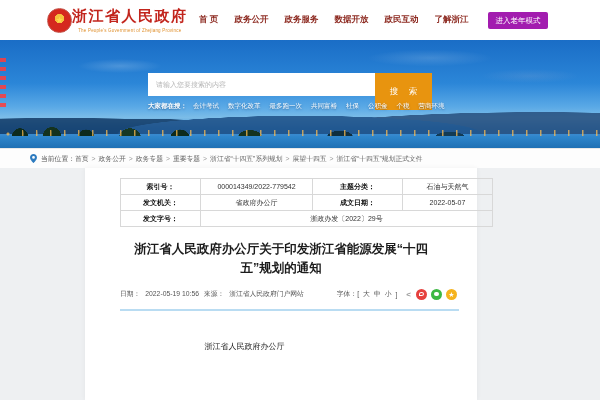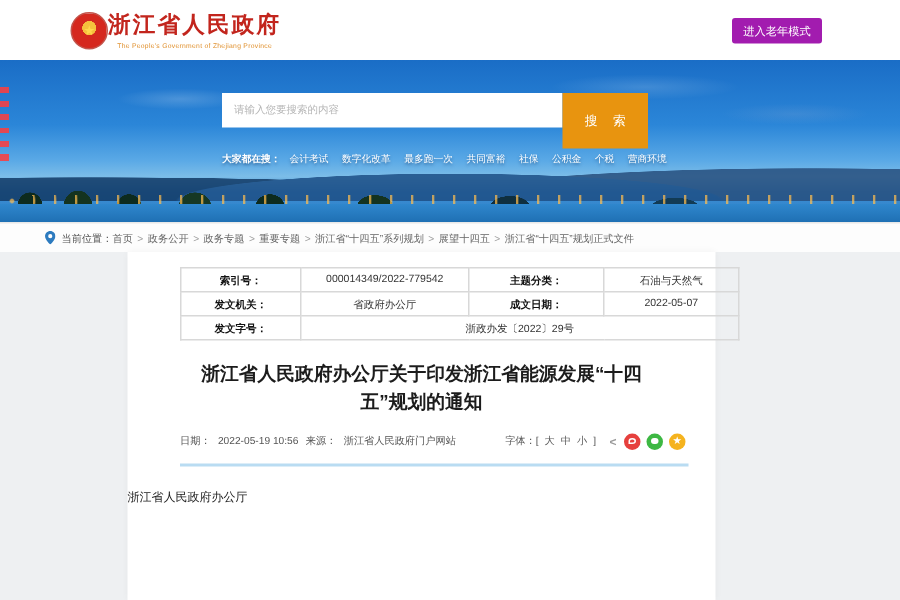--- a/index.html
+++ b/index.html
@@ -18,21 +18,21 @@
   .elder-btn { position:absolute; right:52px; top:12px; width:60px; height:17px; background:#a21caf; color:#fff; font-size:7.5px; border:none; border-radius:2px; display:flex; align-items:center; justify-content:center; cursor:pointer; }
 
   
   .banner { position:absolute; top:40px; left:0; width:600px; height:108px; overflow:hidden; background:linear-gradient(180deg,#1a6dc6 0%,#2b86d8 40%,#5aa9e6 62%,#7cbde8 72%,#3c8ed2 82%,#2b7ec7 100%); }
   .banner-clouds { position:absolute; top:6px; left:0; width:600px; height:40px; background:radial-gradient(60px 10px at 120px 20px, rgba(255,255,255,.18), transparent 70%), radial-gradient(90px 12px at 430px 12px, rgba(255,255,255,.14), transparent 70%), radial-gradient(70px 10px at 530px 30px, rgba(120,160,210,.25), transparent 70%); }
   .banner-hills { position:absolute; bottom:14px; left:0; width:600px; height:26px; background:radial-gradient(300px 30px at 50% 100%, #1d4f86 60%, transparent 61%), radial-gradient(420px 36px at 90% 100%, #274f7e 60%, transparent 61%), radial-gradient(500px 26px at 10% 100%, #123a66 60%, transparent 61%); opacity:.85; }
   .banner-trees { position:absolute; bottom:10px; left:0; width:600px; height:22px; background:radial-gradient(14px 16px at 20px 100%, #0d2b1e 60%, transparent 61%), radial-gradient(16px 18px at 52px 100%, #14331f 60%, transparent 61%), radial-gradient(14px 14px at 86px 100%, #0d2b1e 60%, transparent 61%), radial-gradient(18px 16px at 130px 100%, #163824 60%, transparent 61%), radial-gradient(16px 14px at 180px 100%, #0d2b1e 60%, transparent 61%), radial-gradient(20px 13px at 250px 100%, #14331f 60%, transparent 61%), radial-gradient(22px 12px at 340px 100%, #0f2f3f 60%, transparent 61%), radial-gradient(26px 10px at 450px 100%, #123b55 60%, transparent 61%); }
   .banner-lights { position:absolute; bottom:10px; left:0; width:600px; height:8px; background:repeating-radial-gradient(circle at 8px 4px, rgba(255,190,80,.9) 0 1px, transparent 2px 14px); opacity:.8; }
   .banner-water { position:absolute; bottom:0; left:0; width:600px; height:12px; background:linear-gradient(180deg,#2f87cd,#1f70b4); }
   .banner-streaks { position:absolute; left:0; top:18px; width:6px; height:50px; background:repeating-linear-gradient(180deg, rgba(255,60,60,.85) 0 4px, transparent 4px 9px); }
-  .search-row { position:absolute; top:22px; left:148px; display:flex; }
+  .search-row { position:absolute; top:33px; left:148px; display:flex; }
   .search-input { width:227px; height:23px; border:none; background:#fff; font-size:7px; color:#333; padding:0 8px; outline:none; }
   .search-input::placeholder { color:#b5b5b5; }
   .search-btn { width:57px; height:37px; border:none; background:#e8940f; color:#fff; font-size:8.5px; letter-spacing:4px; padding-left:4px; cursor:pointer; }
   .hot-row { position:absolute; top:62px; left:148px; display:flex; align-items:center; color:#ffffff; font-size:6.5px; text-shadow:0 1px 2px rgba(0,40,90,.5); white-space:nowrap; }
   .hot-label { font-weight:bold; margin-right:6px; }
   .hot-term { margin-right:9px; cursor:pointer; }
 
   
   .crumb-bar { position:absolute; top:148px; left:0; width:600px; height:20px; background:#fdfdfd; border-top:1px solid #e8e8e8; display:flex; align-items:center; padding-left:30px; font-size:6.8px; color:#666; white-space:nowrap; }
   .pin { width:7px; height:9px; margin-right:4px; flex:0 0 auto; }
@@ -60,34 +60,42 @@
   .sicon.weibo i { display:block; width:5px; height:4px; border:1px solid #fff; border-radius:50% 50% 50% 0; }
   .sicon.wechat { background:#3db843; }
   .sicon.wechat i { display:block; width:5px; height:4px; background:#fff; border-radius:2px; }
   .sicon.qzone { background:#f5b31e; color:#fff; font-size:7px; line-height:1; }
 
   .divider { margin:9px 18px 0 35px; height:2px; background:#b9dcf2; }
 
   .body-text { font-size:8px; color:#222; }
   .salutation { margin:19px 20px 0 35px; }
   .paragraph { margin:10px 25px 0 35px; text-indent:2em; line-height:1.6; }
-  .signature { margin-top:15px; text-align:left; padding-right:73px; }
+  .signature { margin-top:30px; text-align:center; padding-right:73px; }
 </style>
 </head>
 <body>
 
 <div class="stage">
 
   <div class="header">
     <div class="logo-wrap">
       <div class="emblem">★</div>
       <div class="site-title">
         <div class="site-name">浙江省人民政府</div>
         <div class="site-name-en">The People's Government of Zhejiang Province</div>
       </div>
+    </div>
+    <div class="nav">
+      <span class="nav-item">首 页</span>
+      <span class="nav-item">政务公开</span>
+      <span class="nav-item">政务服务</span>
+      <span class="nav-item">数据开放</span>
+      <span class="nav-item">政民互动</span>
+      <span class="nav-item">了解浙江</span>
     </div>
     <button class="elder-btn">进入老年模式</button>
   </div>
 
   <div class="banner">
     <div class="banner-clouds"></div>
     <div class="banner-hills"></div>
     <div class="banner-trees"></div>
     <div class="banner-lights"></div>
     <div class="banner-water"></div>

